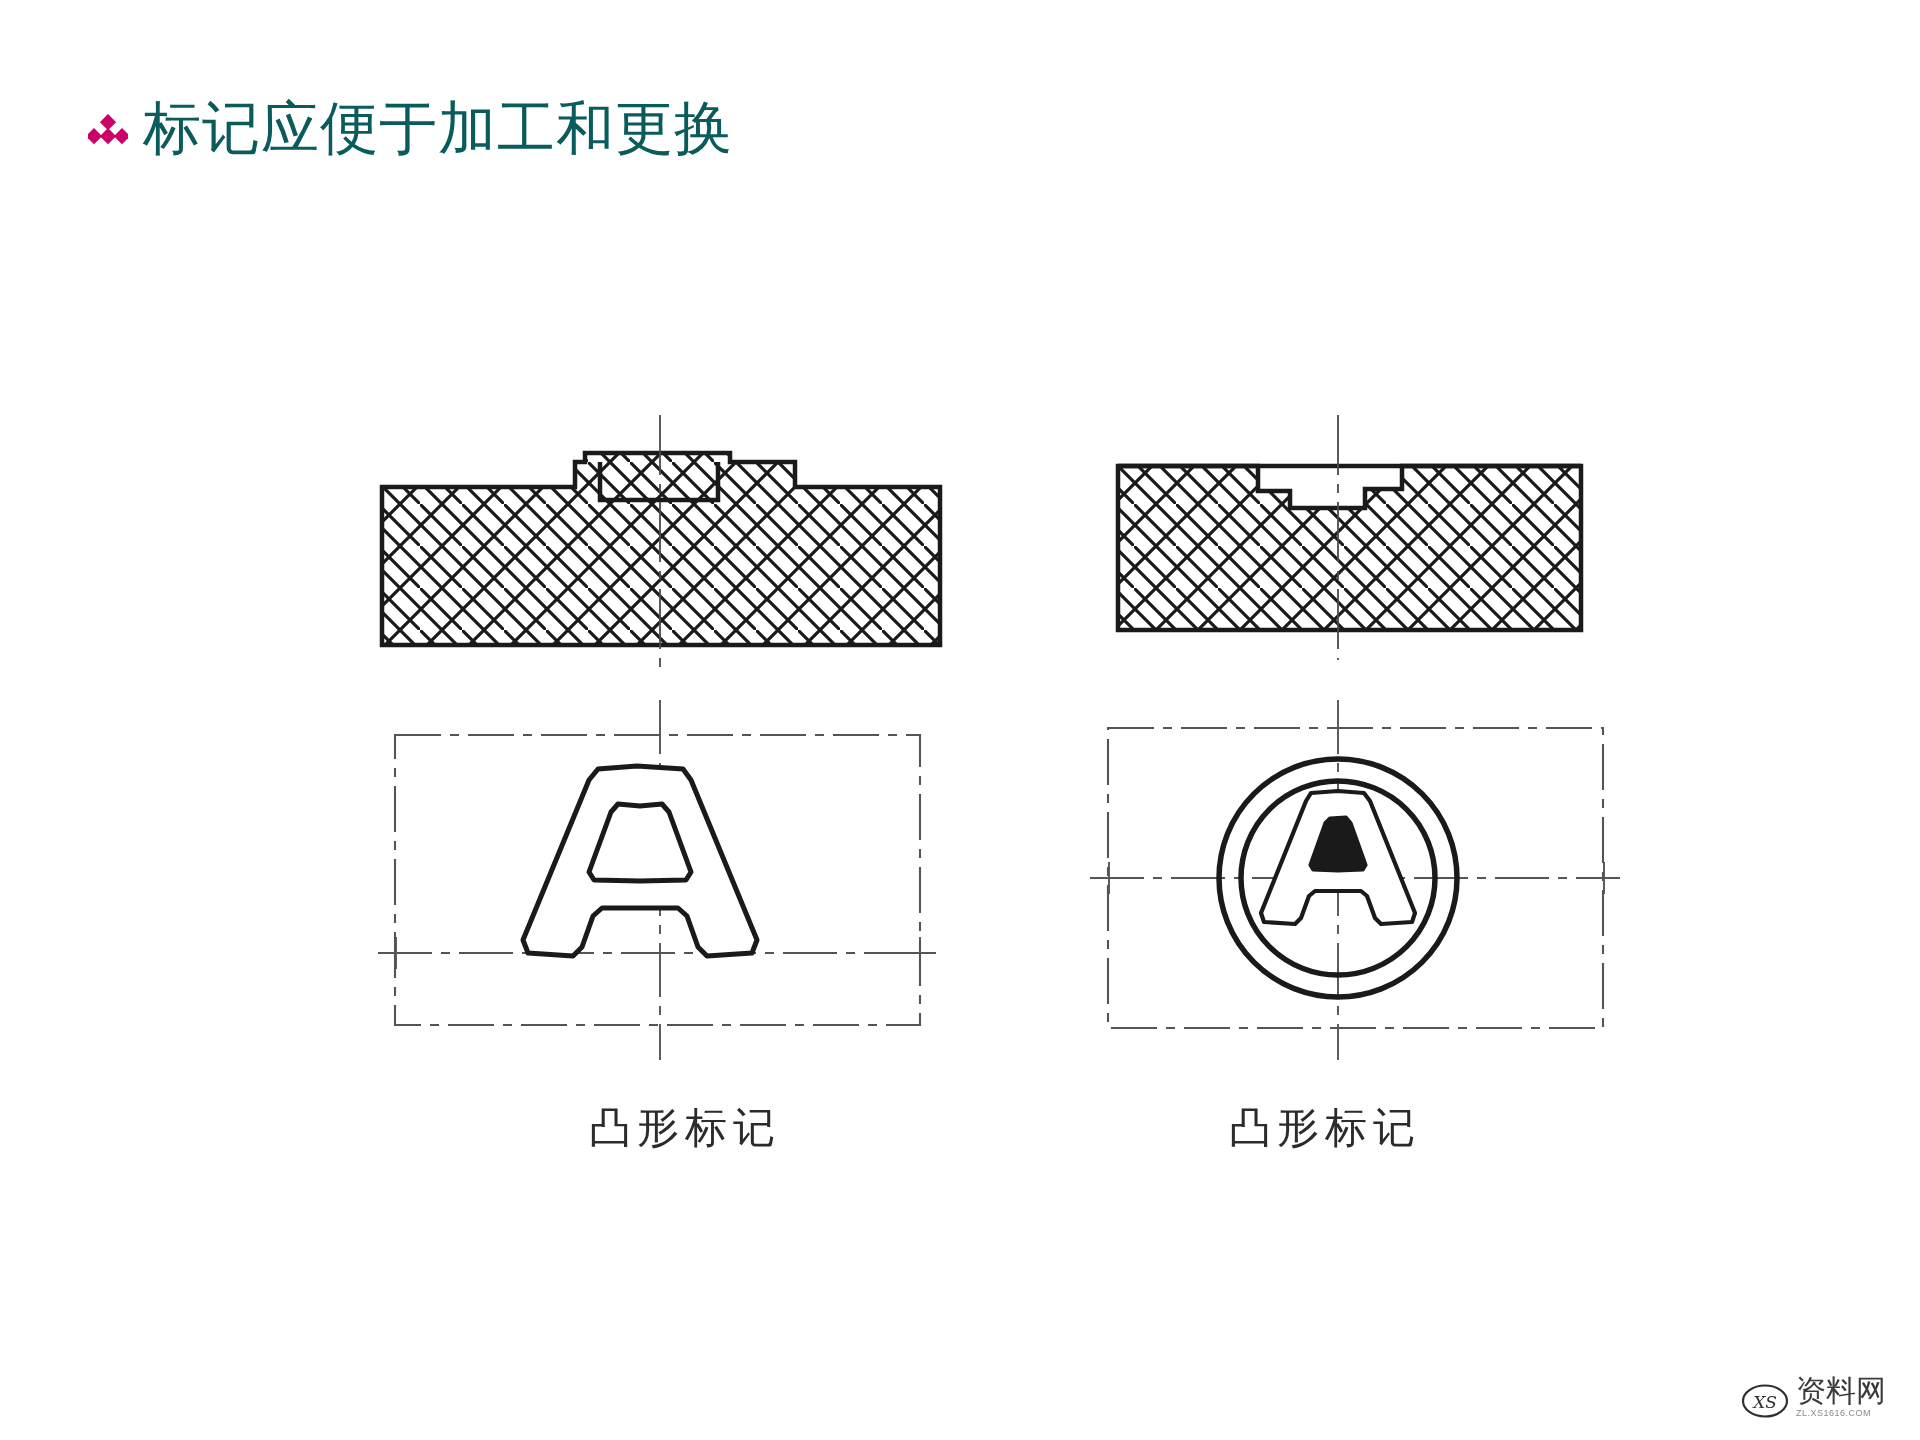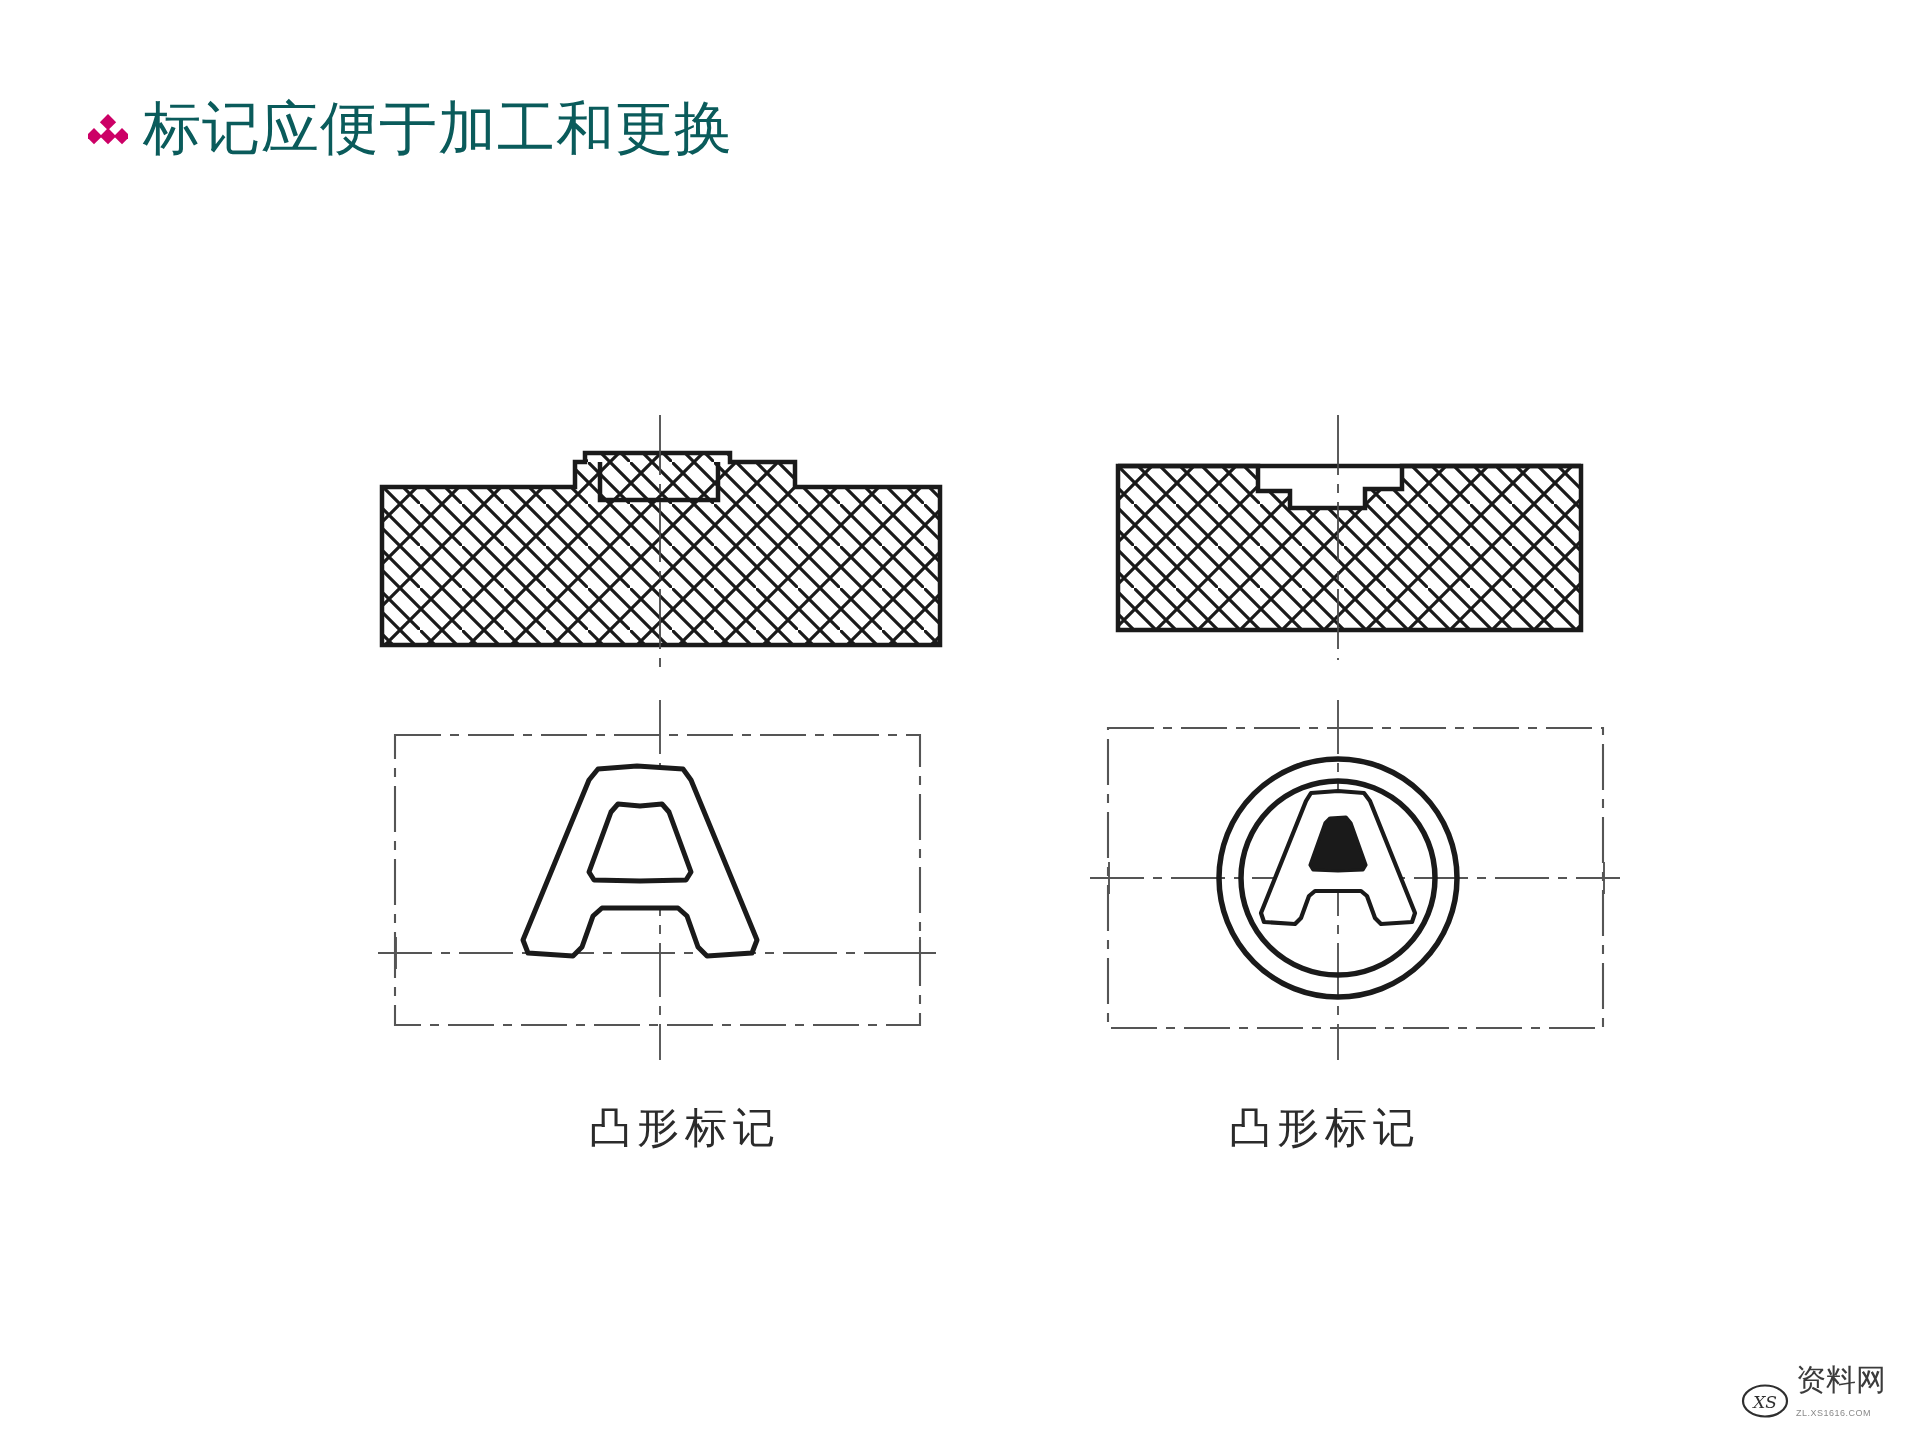--- a/index.html
+++ b/index.html
@@ -94,21 +94,21 @@
     font-size: 30px;
     color: #3b3b3b;
     font-family: "DejaVu Sans", "Liberation Sans", sans-serif;
     letter-spacing: 0px;
   }
   #watermark-sub {
     font-size: 9px;
     color: #8a8a8a;
     letter-spacing: 0.5px;
     font-family: "Liberation Sans", sans-serif;
-    margin-top: 14px;
+    margin-top: 3px;
   }
 </style>
 </head>
 <body>
 
 <div id="slide">
 
   <div id="title-row">
     <svg id="bullet-icon" viewBox="0 0 40 40">
       <g fill="#cc0066">

